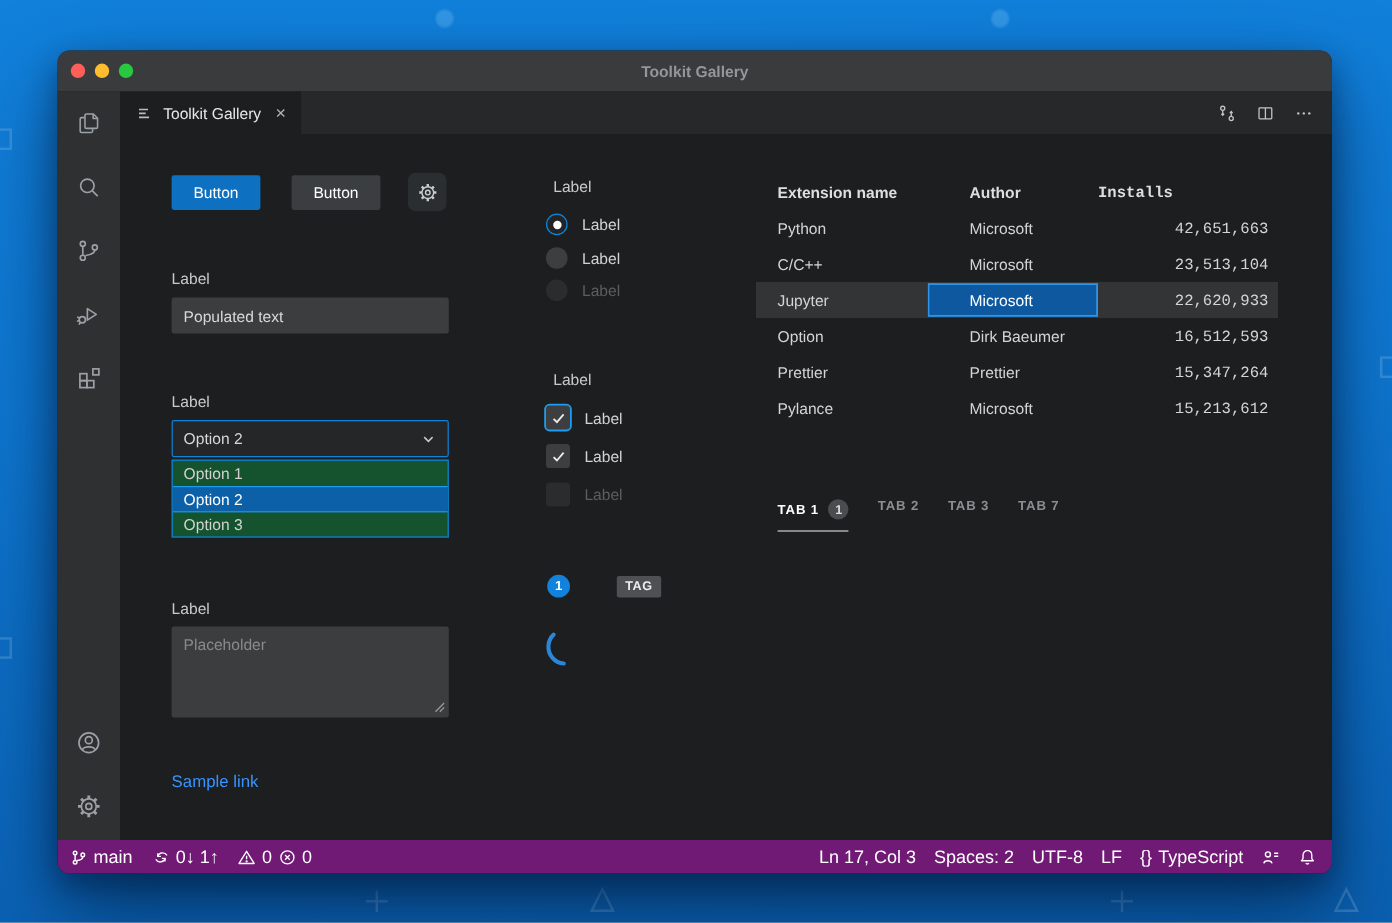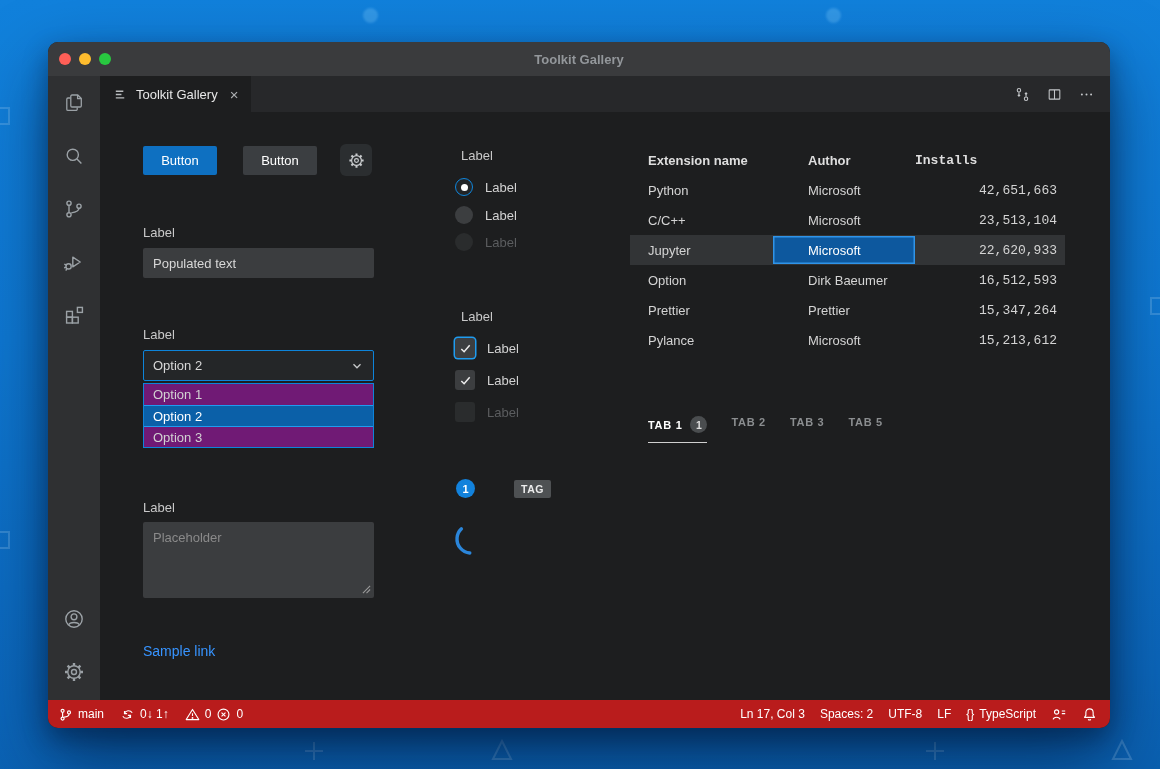--- a/index.html
+++ b/index.html
@@ -43,21 +43,21 @@
     display:flex;align-items:center;justify-content:center;}
   .btn-gear svg{width:19px;height:19px;}
 
   .textfield{position:absolute;width:231px;height:30px;background:#3b3d3f;border:none;border-radius:2px;
     color:#d8d8d8;font-size:13px;padding:0 10px;outline:none;font-family:"Liberation Sans",sans-serif;}
   .textfield::placeholder{color:#8a8a8a;}
 
   .dropdown{position:absolute;width:231px;height:31px;background:#242628;border:1px solid #0d84da;border-radius:2px;
     display:flex;align-items:center;justify-content:space-between;padding:0 9px;color:#d8d8d8;font-size:13px;}
   .dropdown svg{width:14px;height:14px;color:#c7c9cb;}
-  .listbox{position:absolute;width:231px;background:#701a75;border:1px solid #0d84da;}
+  .listbox{position:absolute;width:231px;background:#14532d;border:1px solid #0d84da;}
   .option{height:21px;display:flex;align-items:center;padding:0 9px;font-size:13px;color:#d2d2d2;}
   .option + .option{border-top:1px solid #303234;}
   .option.selected{background:#0b60a8;color:#fff;border-top-color:#1f9cf0;}
   .option.selected + .option{border-top-color:#1f9cf0;}
 
   .textarea{position:absolute;width:231px;height:76px;background:#3b3d3f;border:none;border-radius:2px;resize:none;
     color:#d8d8d8;font-size:13px;padding:8px 10px;outline:none;font-family:"Liberation Sans",sans-serif;}
   .textarea::placeholder{color:#8a8a8a;}
   .resize-grip{position:absolute;color:#9a9a9a;}
 
@@ -96,21 +96,21 @@
     display:flex;align-items:center;color:#fff;}
 
   .ptabs{position:absolute;left:548px;top:294px;display:flex;align-items:flex-start;gap:24px;}
   .ptab{font-size:11px;font-weight:bold;letter-spacing:.7px;color:#8b8e90;padding-bottom:9px;margin-top:10px;}
   .ptab.active{color:#ffffff;border-bottom:1.5px solid #d0d0d0;display:flex;align-items:center;gap:8px;}
   .ptab-badge{width:17px;height:17px;border-radius:50%;background:#4a4d4f;color:#dedede;font-size:10.5px;
     font-weight:bold;letter-spacing:0;display:flex;align-items:center;justify-content:center;}
   .panel-view{position:absolute;left:530px;top:323px;width:435px;height:230px;background:#242628;
     border:1px solid #2c2e30;display:flex;align-items:center;justify-content:center;color:#8b8b8b;font-size:13px;}
 
-  .statusbar{height:28px;background:#b91c1c;display:flex;align-items:center;color:#fff;font-size:12px;
+  .statusbar{height:28px;background:#701a75;display:flex;align-items:center;color:#fff;font-size:15px;
     padding:0 13px 0 10px;flex:0 0 auto;}
   .sb-left{display:flex;align-items:center;gap:16px;}
   .sb-right{margin-left:auto;display:flex;align-items:center;gap:15px;}
   .sb-item{display:flex;align-items:center;gap:5px;white-space:nowrap;}
   .sb-item svg{display:block;}
 </style>
 </head>
 <body>
 
 <div class="screen">
@@ -358,21 +358,21 @@
             </div>
           </div>
 
           <div class="ptabs">
             <div class="ptab active">
               <span>TAB 1</span>
               <span class="ptab-badge">1</span>
             </div>
             <div class="ptab"><span>TAB 2</span></div>
             <div class="ptab"><span>TAB 3</span></div>
-            <div class="ptab"><span>TAB 5</span></div>
+            <div class="ptab"><span>TAB 7</span></div>
           </div>
 
         </div>
       </div>
     </div>
 
     <div class="statusbar">
       <div class="sb-left">
         <div class="sb-item">
           <svg width="15" height="15" viewBox="0 0 15 15" fill="none" stroke="#fff" stroke-width="1.2">

